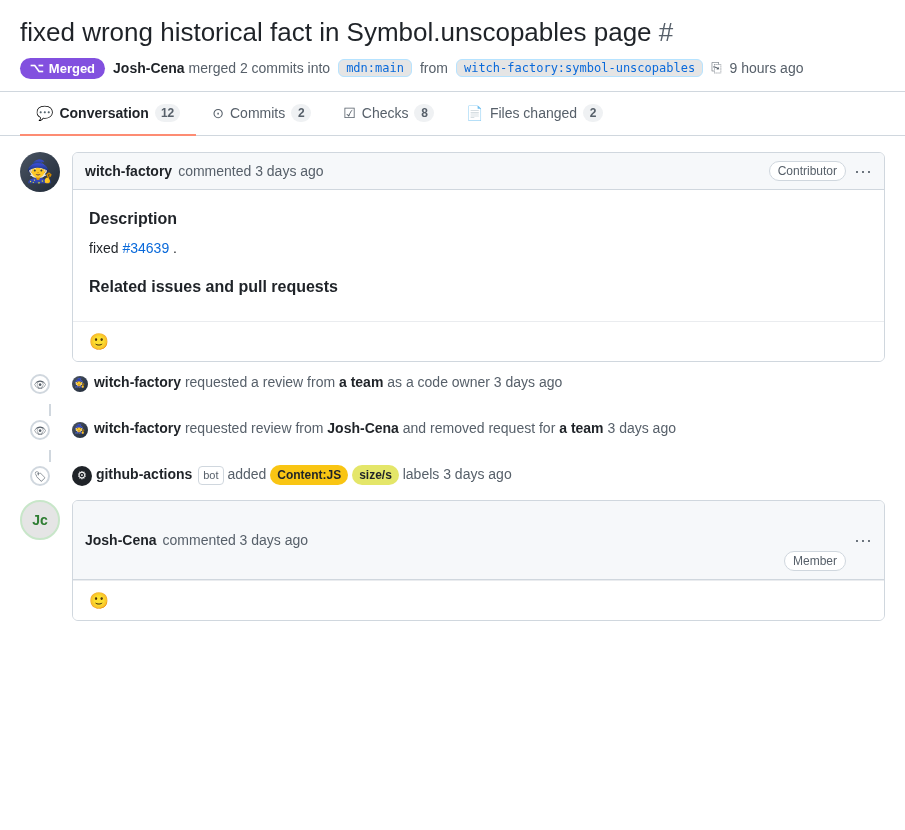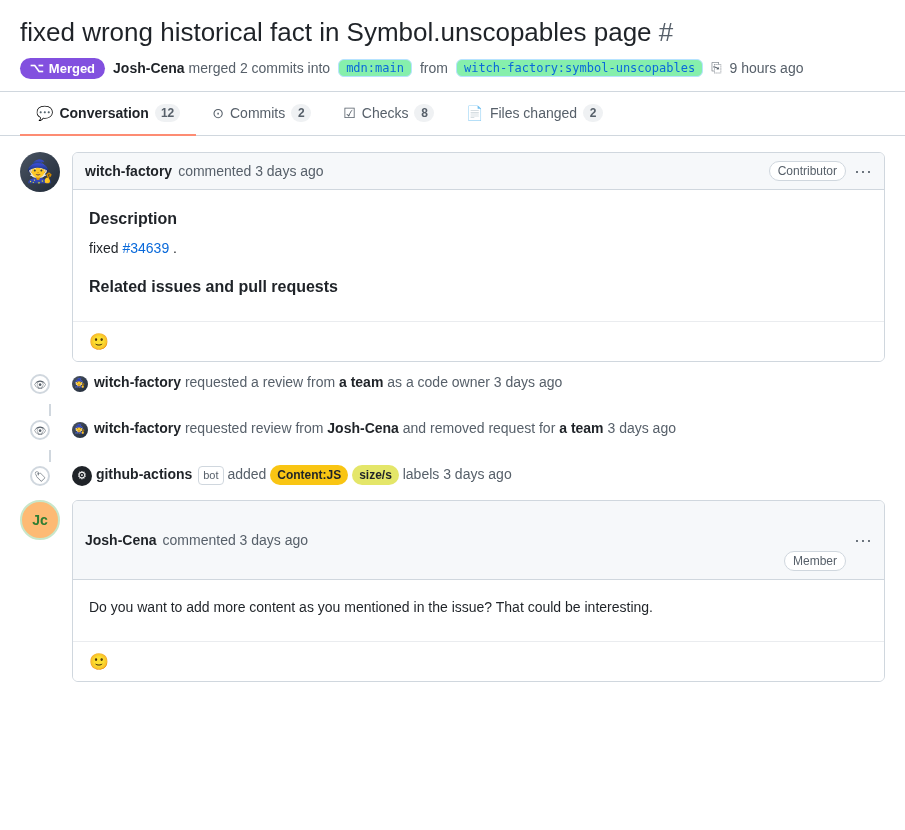--- a/index.html
+++ b/index.html
@@ -60,21 +60,21 @@
     }
 
     .meta-text strong {
       color: #1f2328;
       font-weight: 600;
     }
 
     .branch-tag {
       display: inline-flex;
       align-items: center;
-      background: #86efac;
+      background: #e5e5e5;
       color: #0969da;
       padding: 1px 7px;
       border-radius: 6px;
       font-size: 12px;
       font-family: ui-monospace, SFMono-Regular, "SF Mono", Consolas, monospace;
       border: 1px solid #b6e3ff;
     }
 
     .copy-icon {
       color: #57606a;
@@ -138,21 +138,21 @@
       overflow: hidden;
     }
 
     .avatar-witch {
       background: linear-gradient(135deg, #4b5563, #1f2937);
       color: white;
       font-size: 22px;
     }
 
     .avatar-jc {
-      background: #fdba74;
+      background: #e5e5e5;
       color: #2e7d32;
       font-weight: 700;
       font-size: 14px;
       border: 2px solid #c8e6c9;
     }
 
     .comment-container {
       flex: 1;
       border: 1px solid #d0d7de;
       border-radius: 6px;
@@ -536,22 +536,19 @@
       <div class="comment-header">
         <div class="comment-header-left">
           <span class="comment-author">Josh-Cena</span>
           <span class="comment-time">commented 3 days ago</span>
         </div>
         <div class="comment-header-right">
           <span class="member-badge">Member</span>
           <span class="more-menu">···</span>
         </div>
       </div>
-      <div class="comment-body">
-        <p>Do you want to add more content as you mentioned in the issue? That could be interesting.</p>
-      </div>
       <div class="comment-footer">
         <button class="emoji-btn">🙂</button>
       </div>
     </div>
   </div>
 
 </div>
 
 </body></html>

